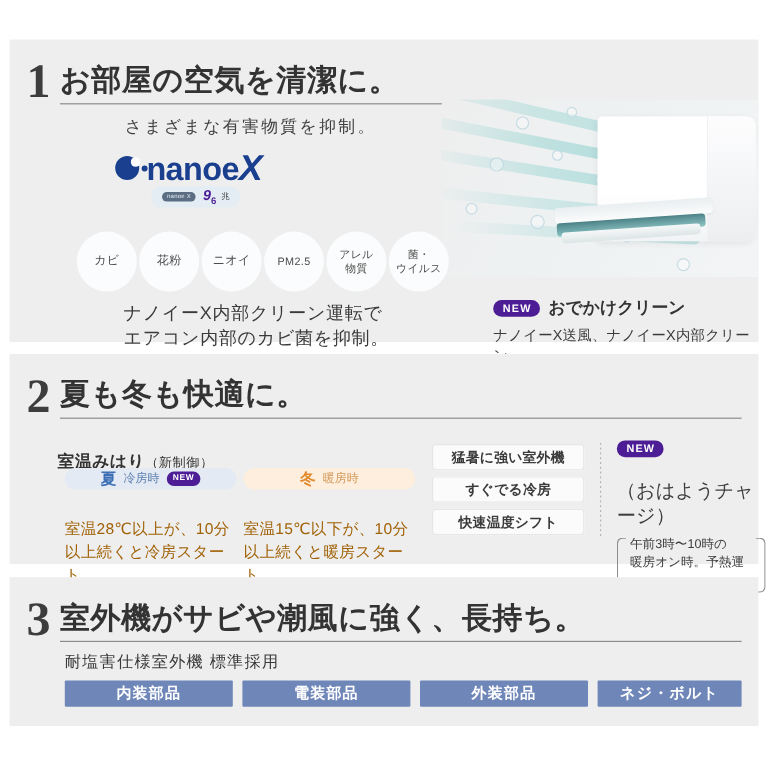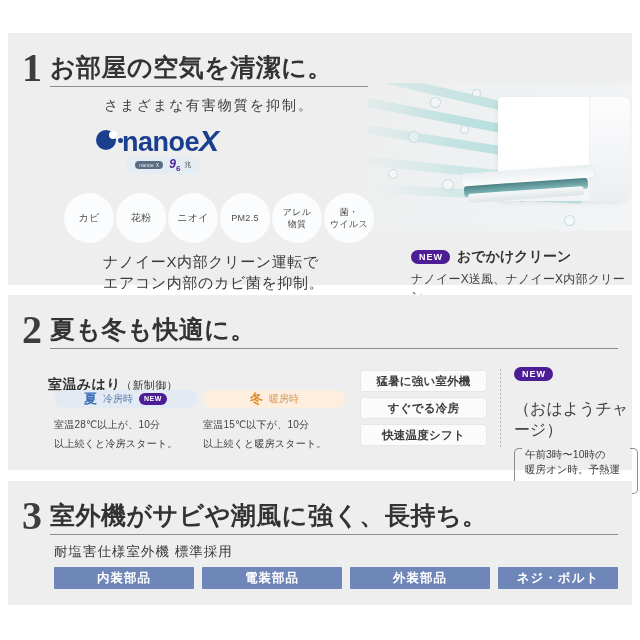--- a/index.html
+++ b/index.html
@@ -366,24 +366,24 @@
   }
   .season-head.summer { background: #e3eaf3; }
   .season-head.winter { background: #fdeedd; }
   .season-kanji { font-size: 13px; font-weight: bold; }
   .summer .season-kanji { color: #3c6fb5; }
   .winter .season-kanji { color: #e08a2e; }
   .season-sub { font-size: 10px; }
   .summer .season-sub { color: #5b7fae; }
   .winter .season-sub { color: #d39a5c; }
   .season-text {
-    margin-top: 7px;
-    font-size: 10px;
+    margin-top: 23px;
+    font-size: 13px;
     line-height: 19px;
-    color: #404040;
+    color: #a16207;
     letter-spacing: 0.2px;
   }
 
   .feat-list {
     position: absolute;
     left: 352px;
     top: 75px;
     width: 127px;
   }
   .feat-item {

